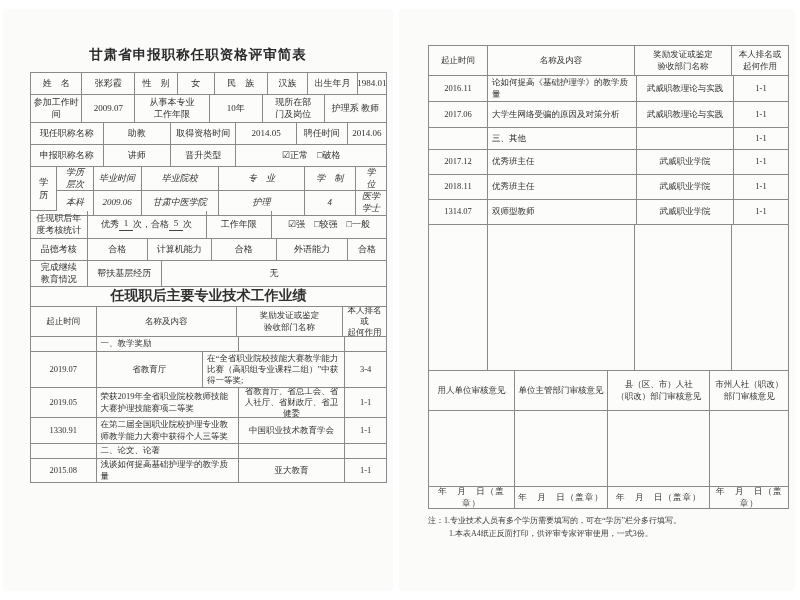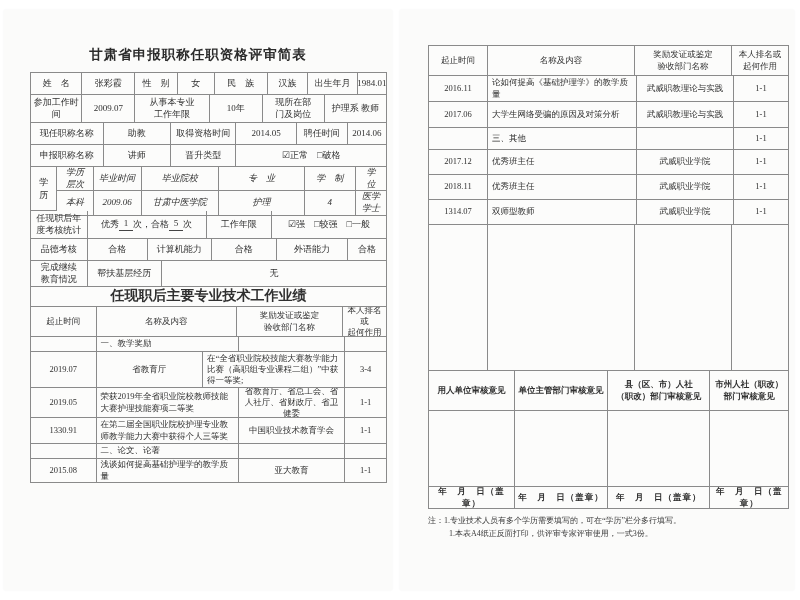--- a/index.html
+++ b/index.html
@@ -226,21 +226,21 @@
         <div class="c" style="flex:1 1 auto">1-1</div>
       </div>
       <div class="tr" style="height:146px">
         <div class="c" style="flex:0 0 15%"></div>
         <div class="c" style="flex:0 0 39.5%"></div>
         <div class="c" style="flex:0 0 25.5%"></div>
         <div class="c" style="flex:1 1 auto"></div>
       </div>
     </div>
 
-    <div class="tbl" style="width:360px;margin:0 0 0 28px;margin-top:-1px;font-weight:bold;">
+    <div class="tbl" style="width:360px;margin:0 0 0 28px;margin-top:-1px;">
       <div class="tr" style="height:40px">
         <div class="c hdrcell" style="flex:0 0 22.5%">用人单位审核意见</div>
         <div class="c hdrcell" style="flex:0 0 24.5%">单位主管部门审核意见</div>
         <div class="c hdrcell" style="flex:0 0 27%">县（区、市）人社
 （职改）部门审核意见</div>
         <div class="c hdrcell" style="flex:1 1 auto">市州人社（职改）
 部门审核意见</div>
       </div>
       <div class="tr" style="height:76px">
         <div class="c" style="flex:0 0 22.5%"></div>

